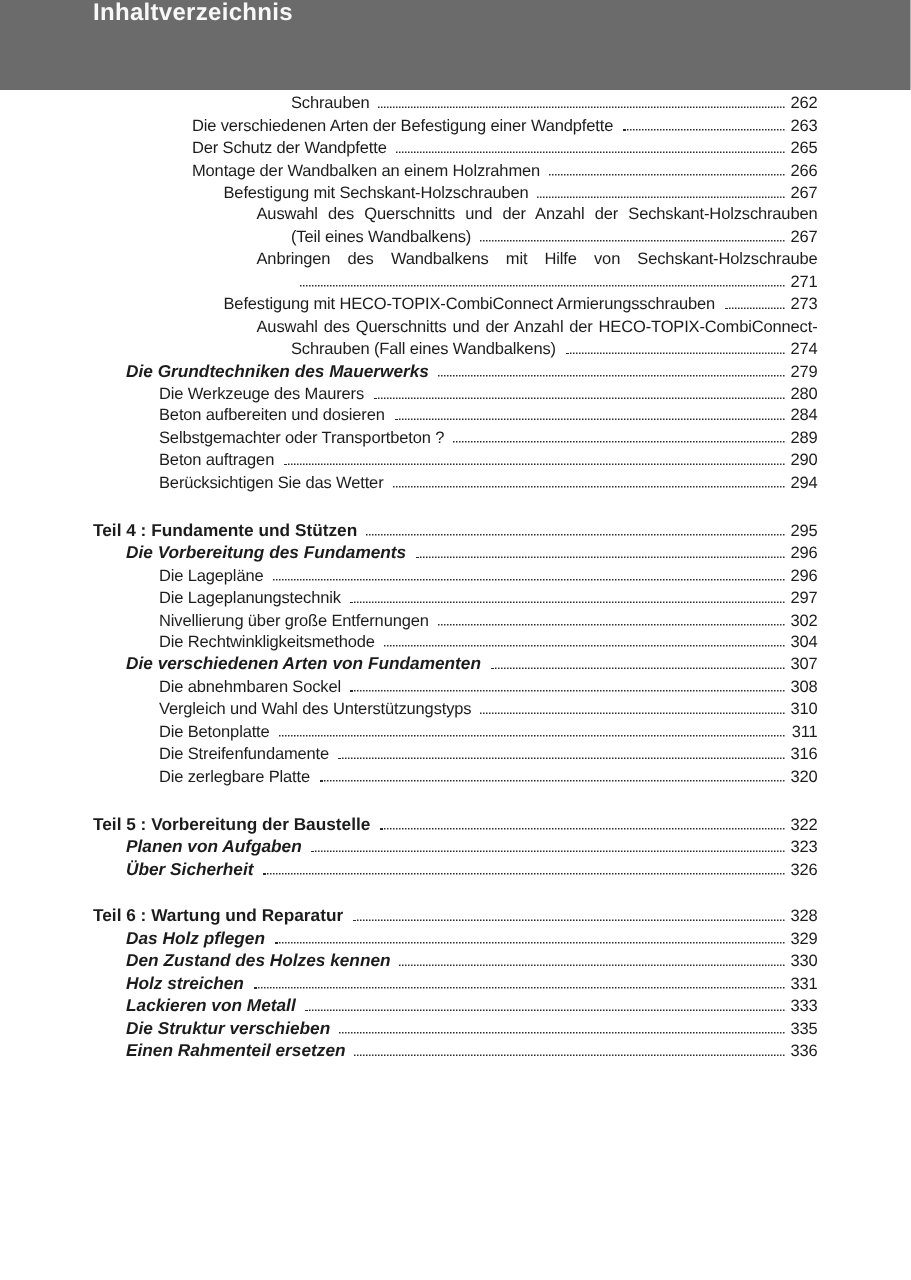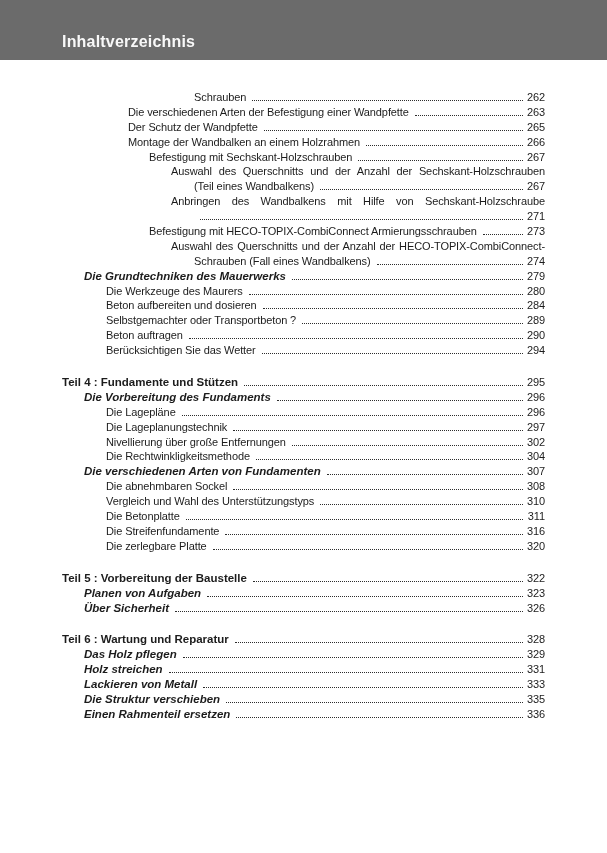--- a/index.html
+++ b/index.html
@@ -7,30 +7,30 @@
   body {
     position:relative;
     background:#ffffff;
     font-family:"Liberation Sans", sans-serif;
     color:var(--body-text,#1c1c1c);
     overflow:hidden;
   }
   .header {
     position:absolute; left:0; top:0; width:607px; height:60px;
     background:var(--header-bg,#6b6b6b);
-    display:flex; align-items:flex-end;
+    display:flex; align-items:flex-start;
     padding:0 0 9px 62px;
   }
   .header .title {
     font-size:16px; font-weight:bold;
     color:var(--header-text,#f8f8f8);
     letter-spacing:0.2px;
   }
   .toc {
-    position:absolute; left:62px; top:90px; width:483px;
+    position:absolute; left:62px; top:62px; width:483px;
   }
   .row {
     display:flex; align-items:baseline;
     height:14.9px; line-height:14.9px;
     font-size:11px; white-space:nowrap;
     letter-spacing:-0.1px;
   }
   .row .t { flex:0 0 auto; }
   .row.fill .t { flex:1 1 auto; text-align:justify; text-align-last:justify; }
   .dots {
@@ -224,20 +224,25 @@
         <span class="t">Teil 6 : Wartung und Reparatur</span>
         <span class="dots"></span>
         <span class="pg">328</span>
       </div>
       <div class="row lv1 st-bolditalic">
         <span class="t">Das Holz pflegen</span>
         <span class="dots"></span>
         <span class="pg">329</span>
       </div>
       <div class="row lv1 st-bolditalic">
+        <span class="t">Den Zustand des Holzes kennen</span>
+        <span class="dots"></span>
+        <span class="pg">330</span>
+      </div>
+      <div class="row lv1 st-bolditalic">
         <span class="t">Holz streichen</span>
         <span class="dots"></span>
         <span class="pg">331</span>
       </div>
       <div class="row lv1 st-bolditalic">
         <span class="t">Lackieren von Metall</span>
         <span class="dots"></span>
         <span class="pg">333</span>
       </div>
       <div class="row lv1 st-bolditalic">

